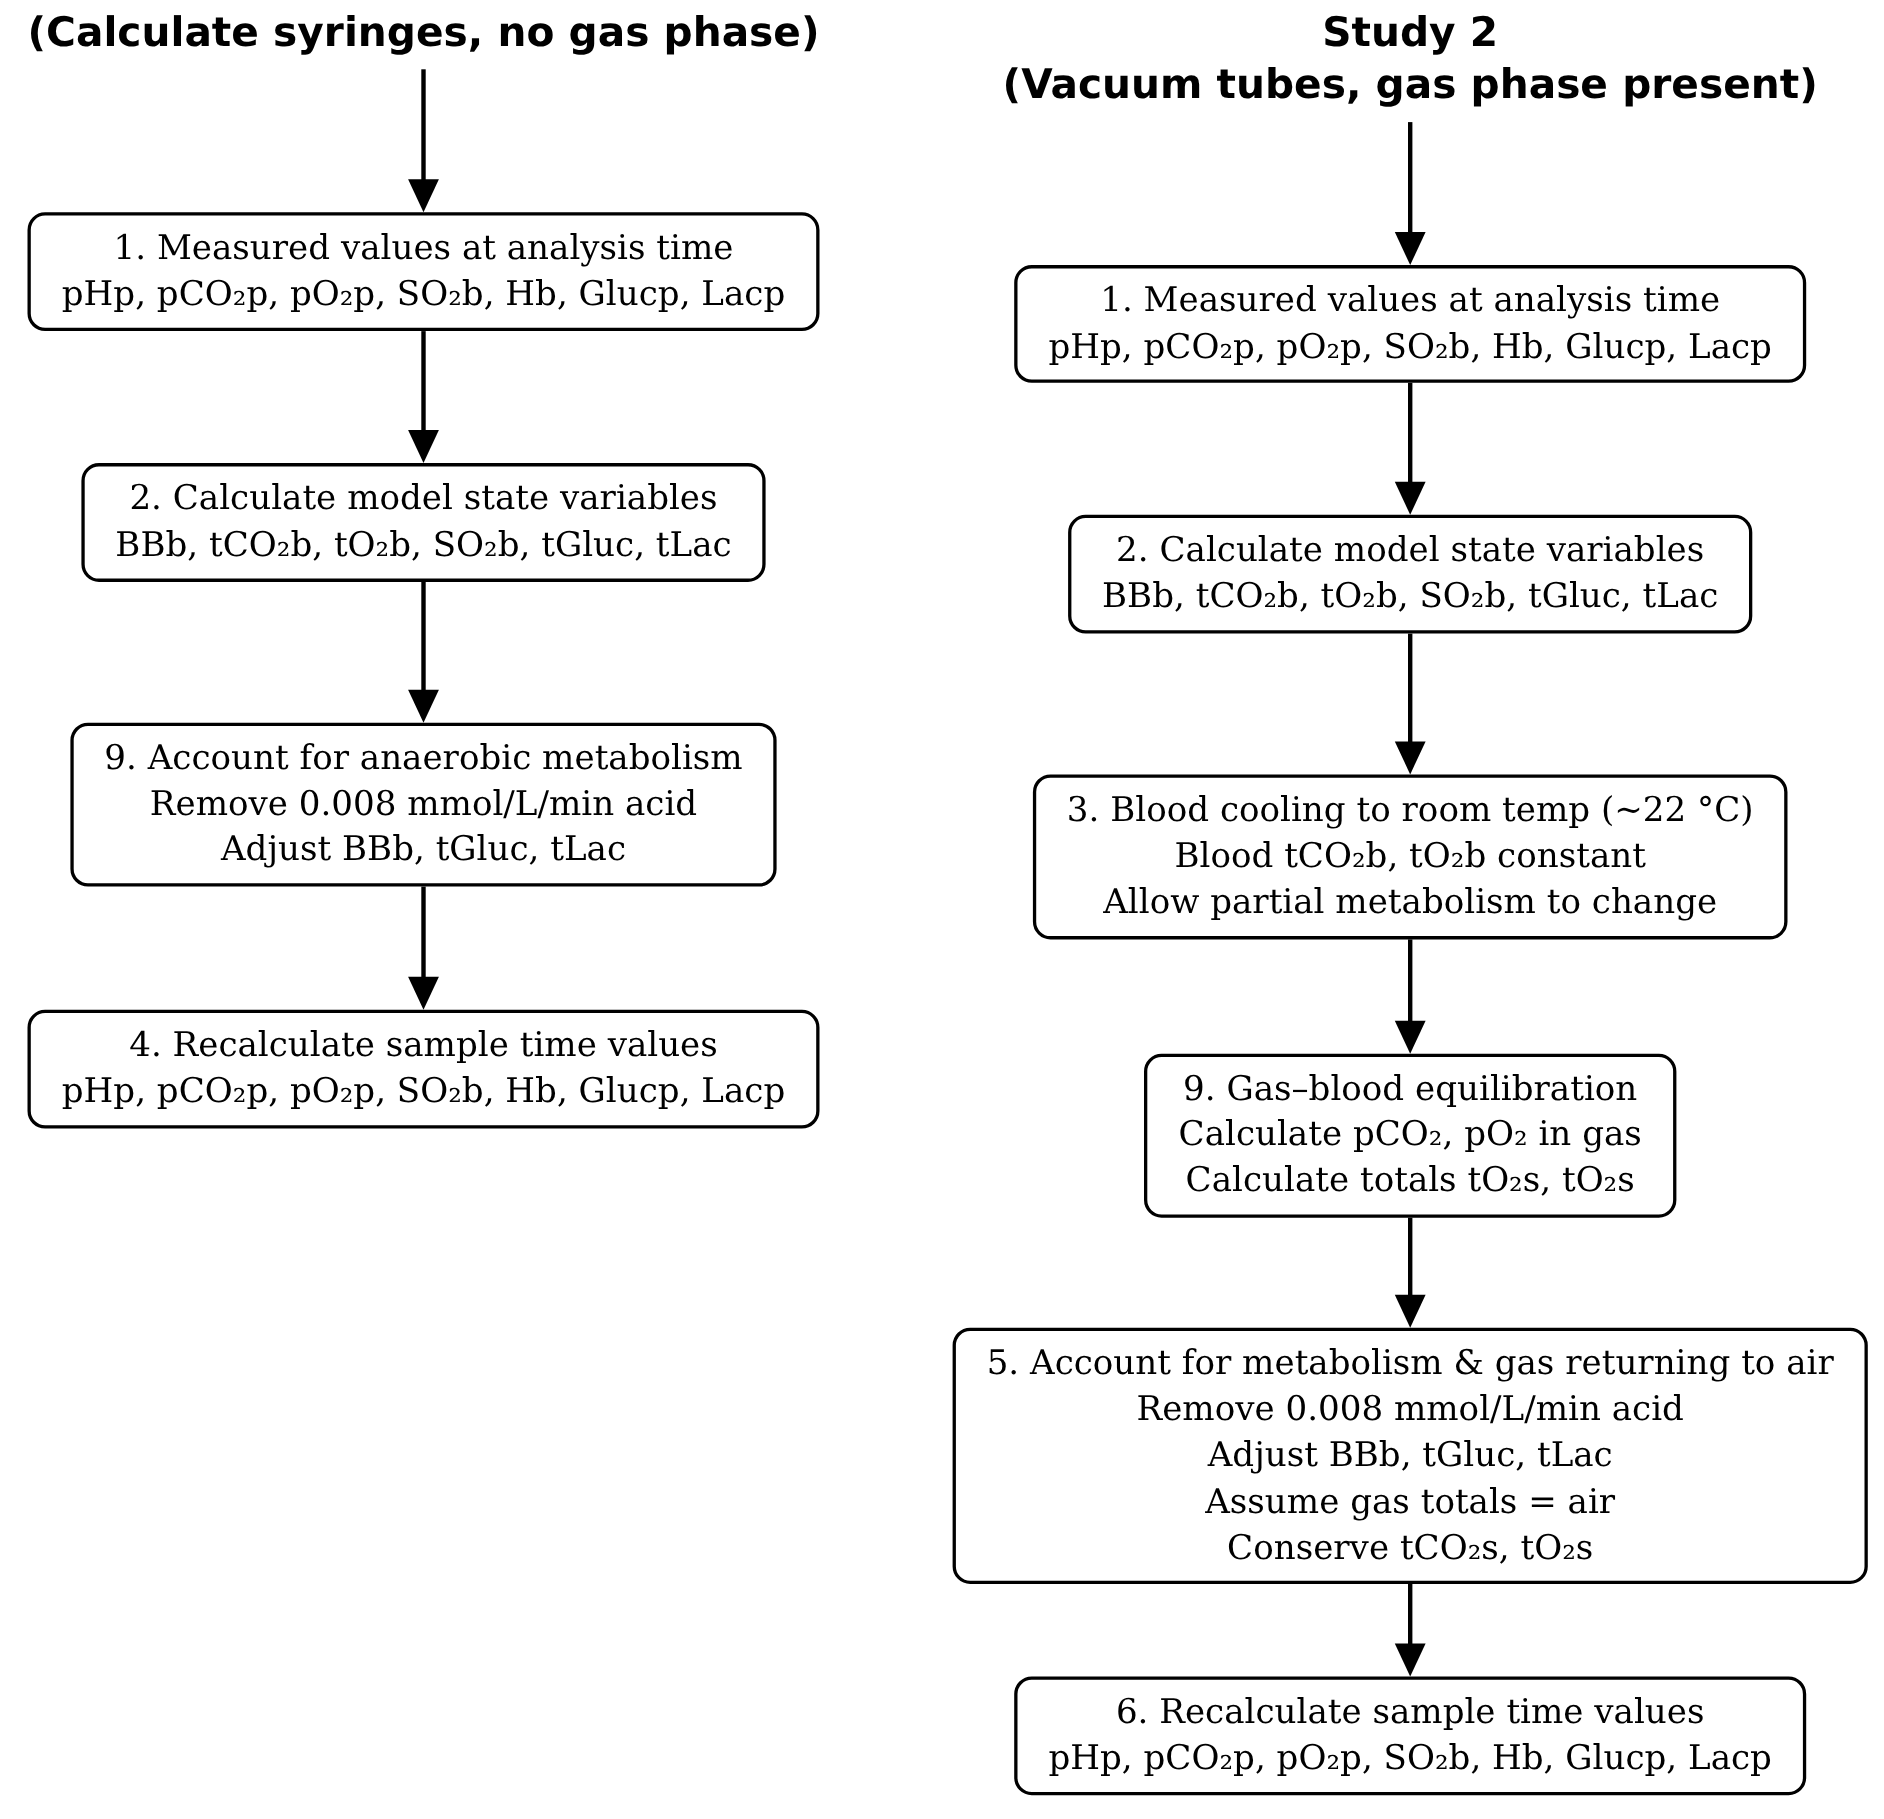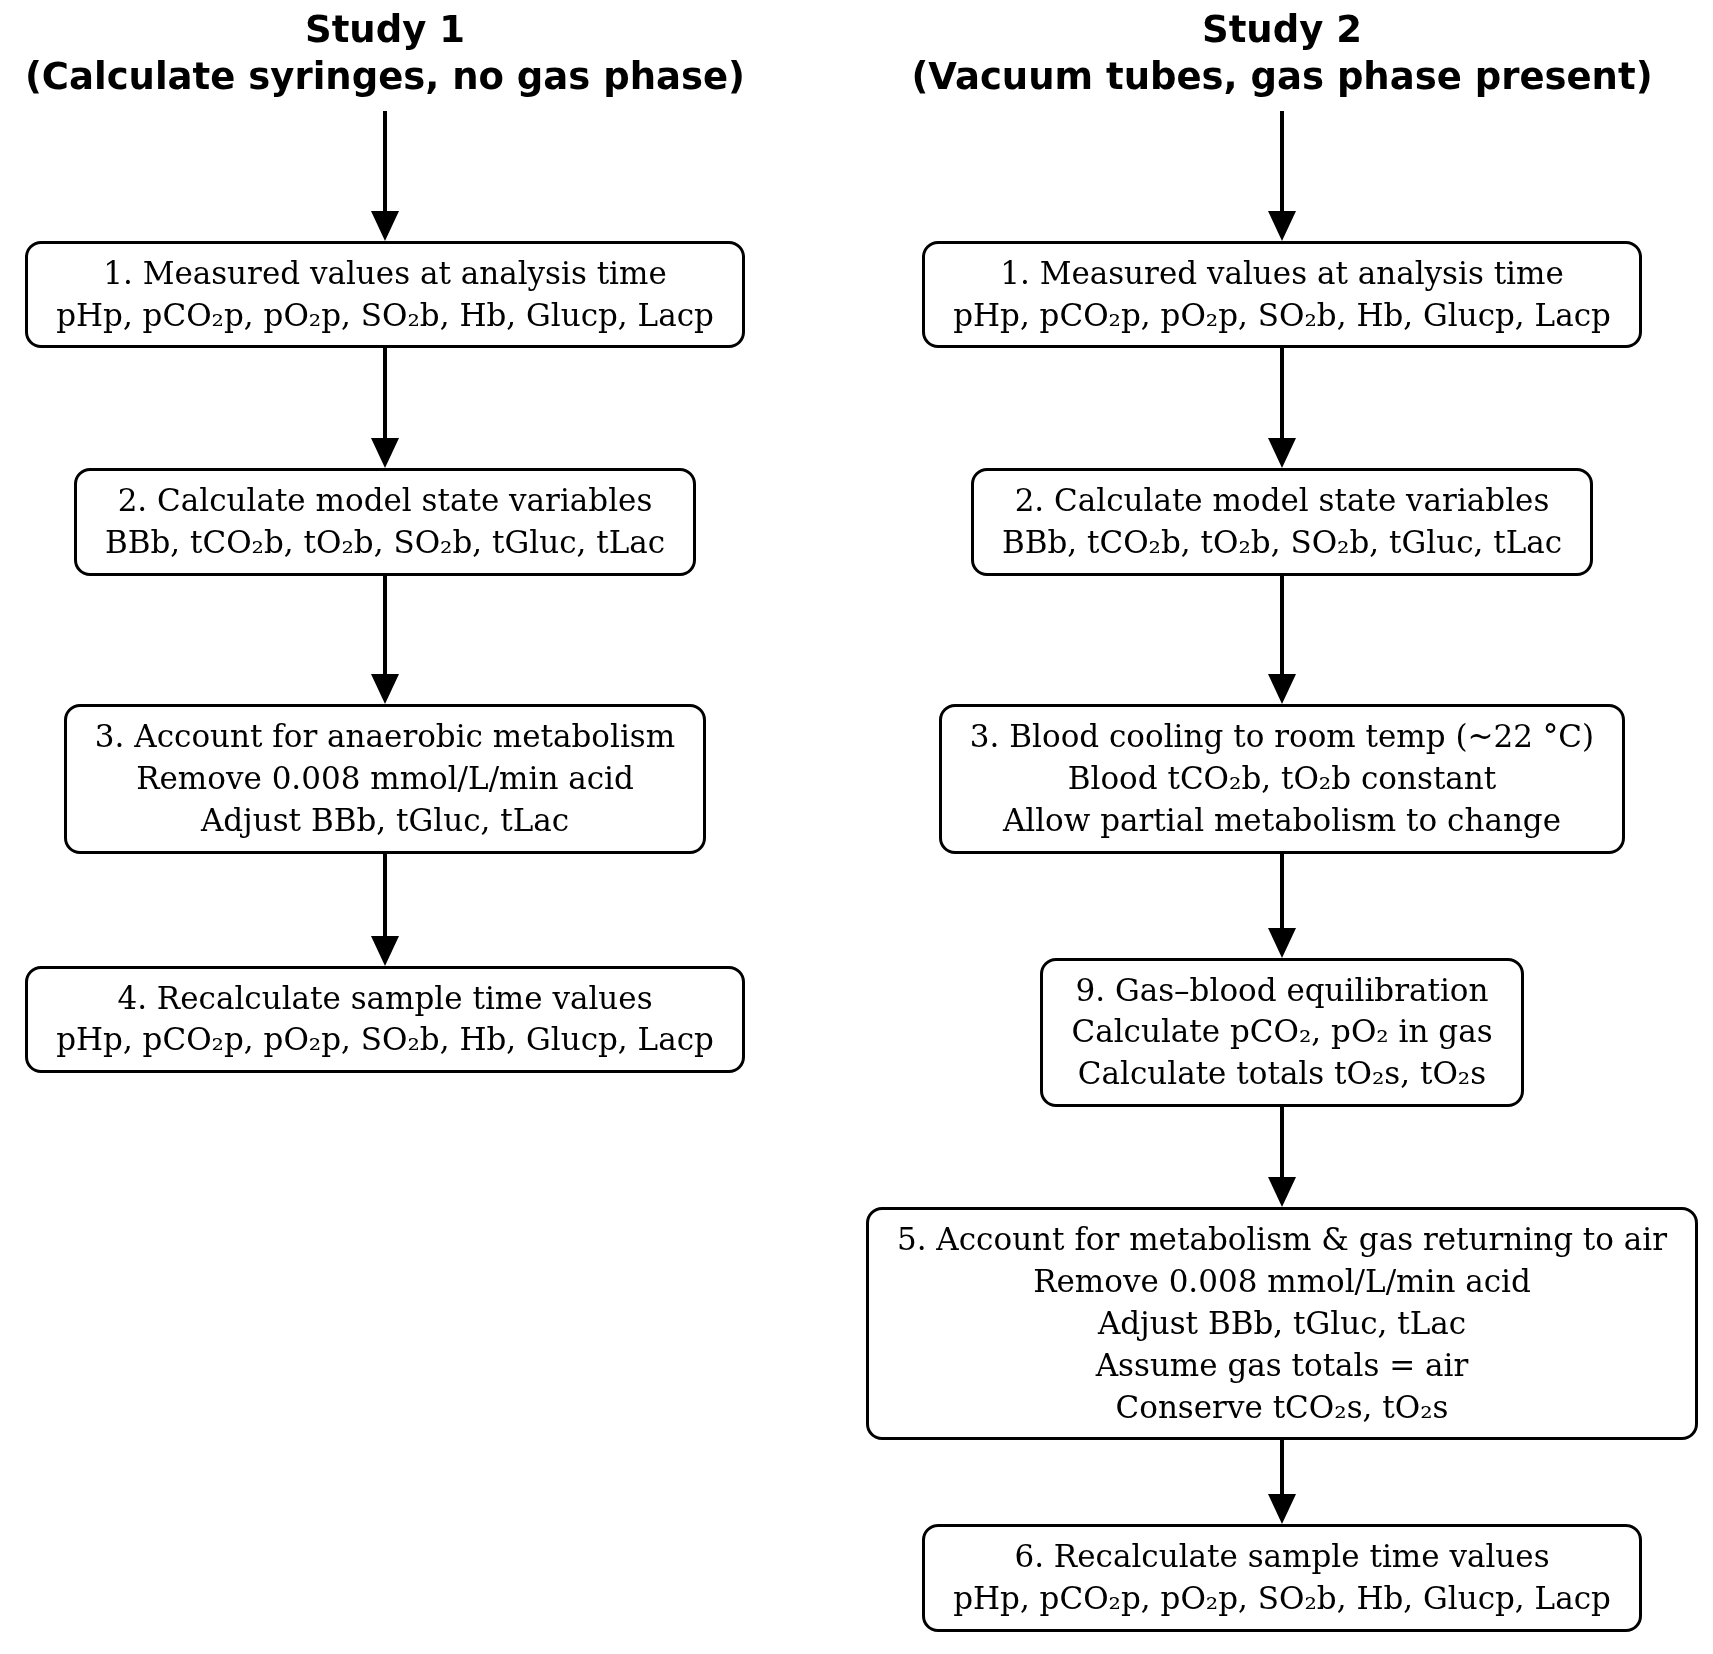--- a/index.html
+++ b/index.html
@@ -80,21 +80,20 @@
   .a-84    { height: 84px; }
 </style>
 </head>
 <body>
 
 <div id="canvas">
 
   <div class="col" id="col-study1">
 
     <div class="col-title">
-      <div>Study 1</div>
       <div>(Calculate syringes, no gas phase)</div>
     </div>
 
     <div class="arrow a-title">
       <div class="shaft"></div>
       <div class="head"></div>
     </div>
 
     <div class="flow-box">
       <div>1. Measured values at analysis time</div>
@@ -110,21 +109,21 @@
       <div>2. Calculate model state variables</div>
       <div>BBb, tCO₂b, tO₂b, SO₂b, tGluc, tLac</div>
     </div>
 
     <div class="arrow a-128">
       <div class="shaft"></div>
       <div class="head"></div>
     </div>
 
     <div class="flow-box">
-      <div>3. Account for anaerobic metabolism</div>
+      <div>9. Account for anaerobic metabolism</div>
       <div>Remove 0.008 mmol/L/min acid</div>
       <div>Adjust BBb, tGluc, tLac</div>
     </div>
 
     <div class="arrow a-112">
       <div class="shaft"></div>
       <div class="head"></div>
     </div>
 
     <div class="flow-box">

